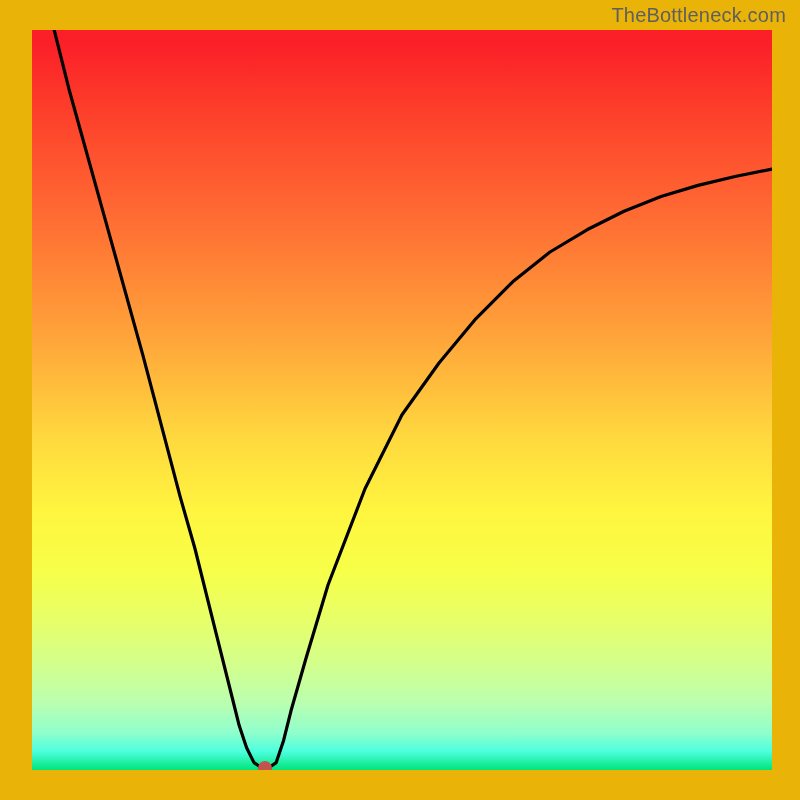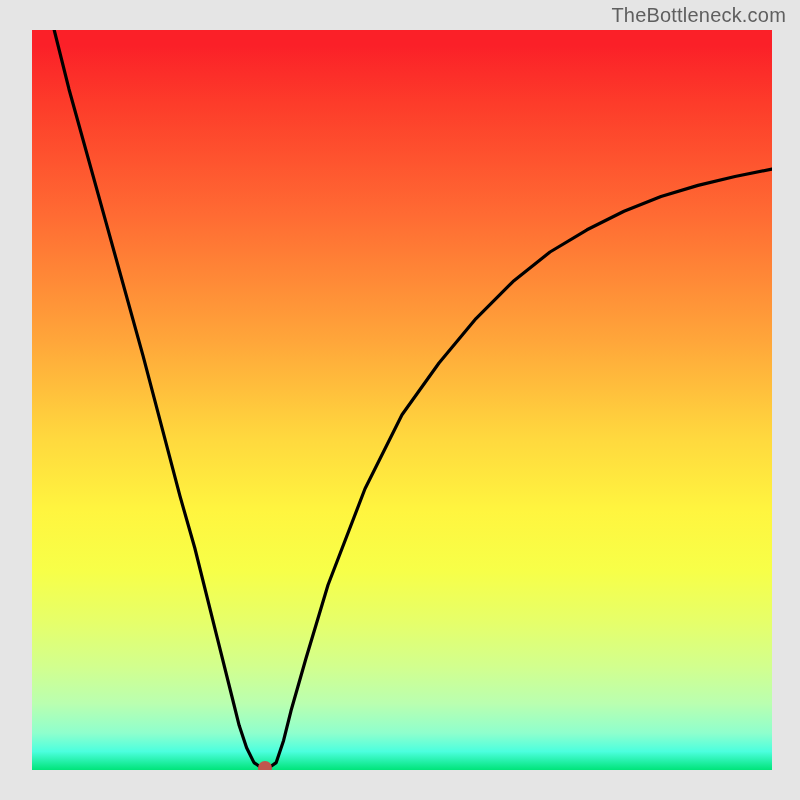--- a/index.html
+++ b/index.html
@@ -8,21 +8,21 @@
     width: 800px;
     height: 800px;
     background: #000;
     font-family: Arial, Helvetica, sans-serif;
     overflow: hidden;
   }
   .frame {
     position: relative;
     width: 800px;
     height: 800px;
-    background: #e5e5e5;
+    background: #eab308;
   }
   .watermark {
     position: absolute;
     top: 4px;
     right: 14px;
     color: #5f5f5f;
     font-size: 20px;
     font-weight: 500;
     letter-spacing: 0.2px;
     user-select: none;

